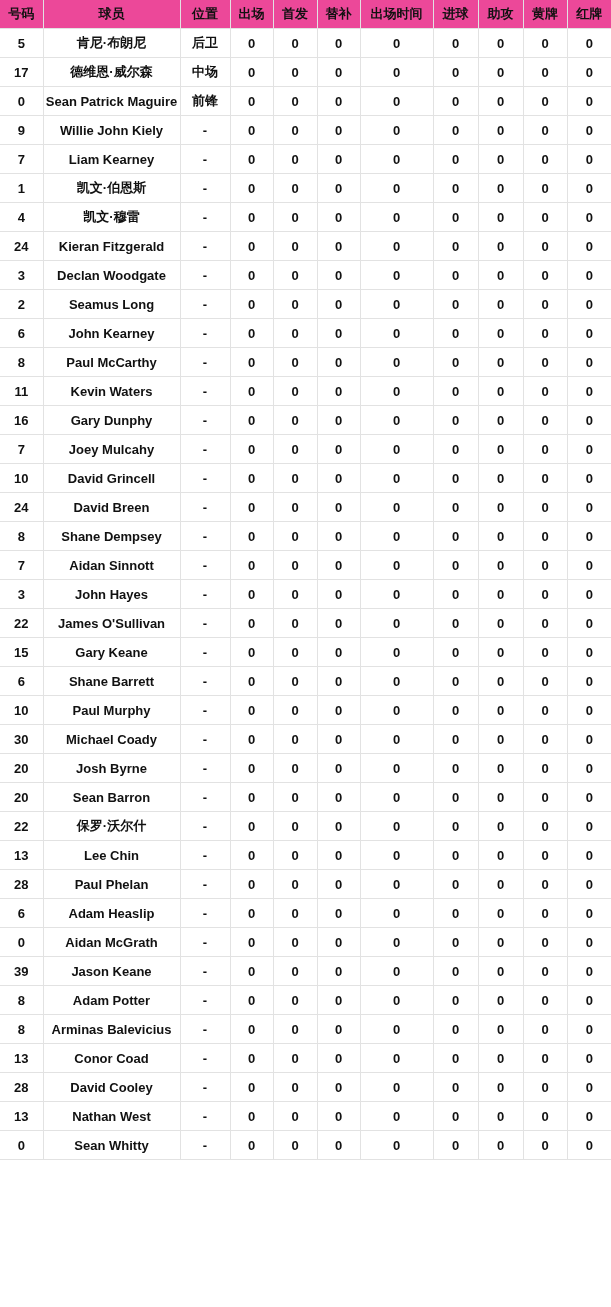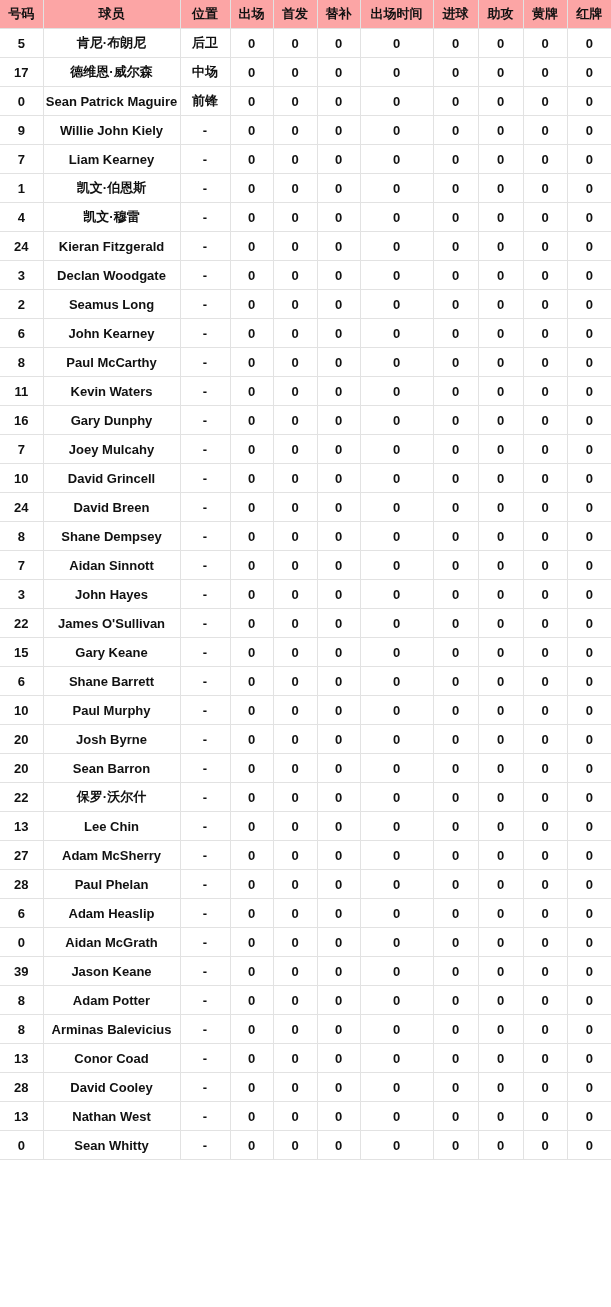--- a/index.html
+++ b/index.html
@@ -24,21 +24,21 @@
     vertical-align: middle;
     font-size: 13px;
     font-weight: bold;
     color: #111111;
     height: 28px;
     padding: 0 2px;
     overflow: hidden;
     white-space: nowrap;
   }
   table.stats th {
-    background: #fca5a5;
+    background: #ec4899;
   }
   table.stats tr > th:first-child,
   table.stats tr > td:first-child { border-left: none; }
   table.stats tr > th:last-child,
   table.stats tr > td:last-child { border-right: none; }
   table.stats thead tr th { border-top: none; }
   table.stats tbody tr { background: #ffffff; }
 </style>
 </head>
 <body>
@@ -379,20 +379,33 @@
         <td>0</td>
         <td>0</td>
         <td>0</td>
         <td>0</td>
         <td>0</td>
         <td>0</td>
         <td>0</td>
         <td>0</td>
       </tr>
       <tr>
+        <td>30</td>
+        <td>Michael Coady</td>
+        <td>-</td>
+        <td>0</td>
+        <td>0</td>
+        <td>0</td>
+        <td>0</td>
+        <td>0</td>
+        <td>0</td>
+        <td>0</td>
+        <td>0</td>
+      </tr>
+      <tr>
         <td>20</td>
         <td>Josh Byrne</td>
         <td>-</td>
         <td>0</td>
         <td>0</td>
         <td>0</td>
         <td>0</td>
         <td>0</td>
         <td>0</td>
         <td>0</td>
@@ -420,33 +433,20 @@
         <td>0</td>
         <td>0</td>
         <td>0</td>
         <td>0</td>
         <td>0</td>
         <td>0</td>
       </tr>
       <tr>
         <td>13</td>
         <td>Lee Chin</td>
-        <td>-</td>
-        <td>0</td>
-        <td>0</td>
-        <td>0</td>
-        <td>0</td>
-        <td>0</td>
-        <td>0</td>
-        <td>0</td>
-        <td>0</td>
-      </tr>
-      <tr>
-        <td>27</td>
-        <td>Adam McSherry</td>
         <td>-</td>
         <td>0</td>
         <td>0</td>
         <td>0</td>
         <td>0</td>
         <td>0</td>
         <td>0</td>
         <td>0</td>
         <td>0</td>
       </tr>

